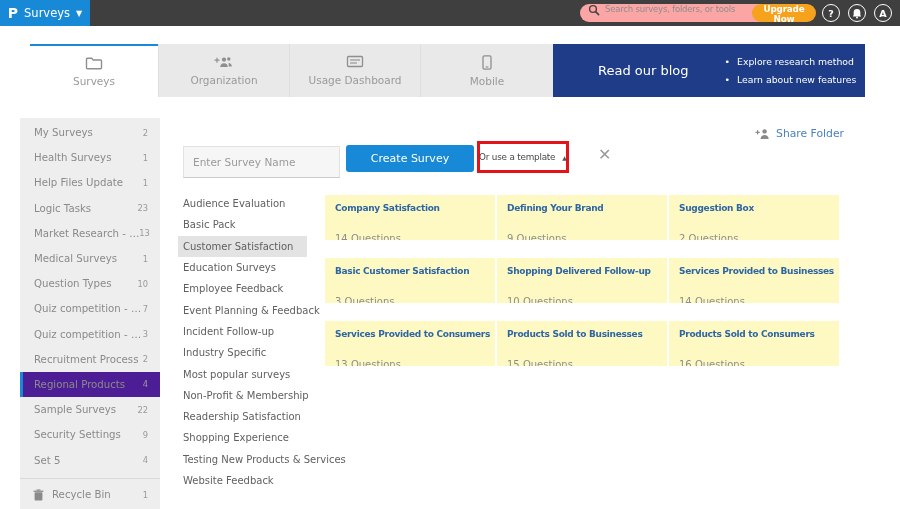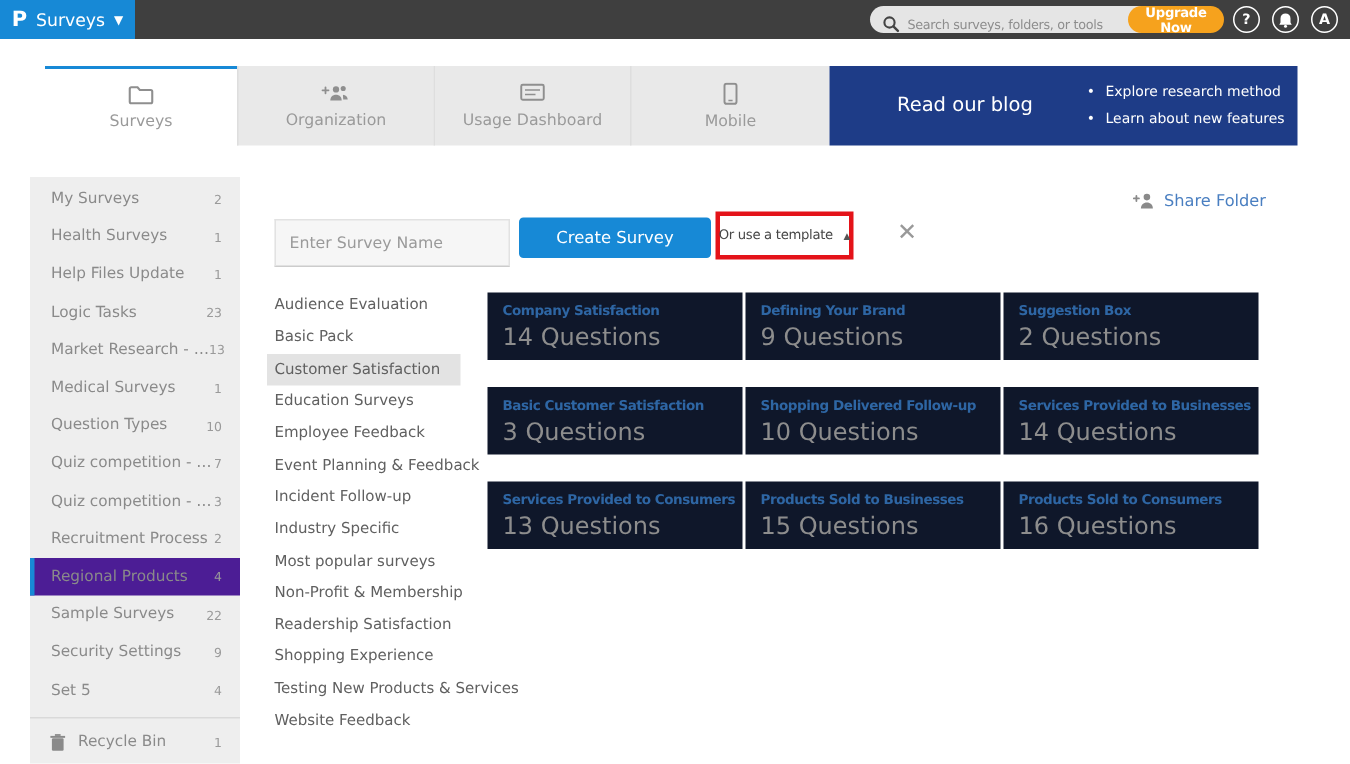--- a/index.html
+++ b/index.html
@@ -6,22 +6,22 @@
   html,body { width:900px; height:509px; overflow:hidden; background:#ffffff;
     font-family:"DejaVu Sans", sans-serif; }
 
   
   .topbar { position:absolute; left:0; top:0; width:900px; height:26px; background:#3f3f3f; }
   .logo-block { position:absolute; left:0; top:0; width:90px; height:26px; background:#1789d6;
     color:#fff; display:flex; align-items:center; justify-content:center; gap:6px; cursor:pointer; }
   .logo-glyph { font-size:14px; font-weight:bold; }
   .logo-label { font-size:11.5px; }
   .logo-caret { font-size:8px; margin-top:1px; }
-  .search-pill { position:absolute; left:580px; top:4px; width:200px; height:18px; background:#e5e5e5;
-    border-radius:9px; display:flex; align-items:flex-end; padding:0 8px; gap:5px; }
+  .search-pill { position:absolute; left:580px; top:4px; width:200px; height:18px; background:#fca5a5;
+    border-radius:9px; display:flex; align-items:flex-start; padding:0 8px; gap:5px; }
   .search-pill input { flex:1; border:none; outline:none; background:transparent;
     font-family:inherit; font-size:8.5px; letter-spacing:-0.2px; color:#555; min-width:0; }
   .search-pill input::placeholder { color:#8d8d8d; }
   .upgrade-btn { position:absolute; left:752px; top:4px; width:64px; height:18px; background:#f6a21d;
     border:none; border-radius:9px; color:#fff; font-family:inherit; font-size:8.8px;
     font-weight:bold; letter-spacing:-0.2px; cursor:pointer; }
   .tb-circle { position:absolute; top:4px; width:18px; height:18px; border:1.4px solid #fff;
     border-radius:50%; color:#fff; display:flex; align-items:center; justify-content:center;
     font-size:9.5px; font-weight:bold; cursor:pointer; background:transparent; }
   .tb-help { left:822px; } .tb-bell { left:848px; } .tb-avatar { left:874px; }
@@ -78,24 +78,24 @@
 
   
   .cats { position:absolute; left:18px; top:78px; width:129px; }
   .cat { height:21.3px; display:flex; align-items:center; padding:0 5px; font-size:10px;
     color:#606060; white-space:nowrap; cursor:pointer; }
   .cat.selected { background:#e3e3e3; }
 
   
   .cards { position:absolute; left:165px; top:80px; width:514px; display:grid;
     grid-template-columns:repeat(3,170px); column-gap:2px; row-gap:18px; }
-  .card { height:45px; background:#0f172a; padding:8px 10px; overflow:hidden; cursor:pointer; }
+  .card { height:45px; background:#fef9c3; padding:8px 10px; overflow:hidden; cursor:pointer; }
   .card-title { font-size:9px; font-weight:bold; letter-spacing:-0.3px; color:#2e66a4;
     white-space:nowrap; }
-  .card-q { font-size:16px; color:#8d8d8d; margin-top:2px; white-space:nowrap; }
+  .card-q { font-size:10px; color:#8d8d8d; margin-top:20px; white-space:nowrap; }
 </style>
 </head>
 <body>
 
 <div class="topbar">
   <div class="logo-block">
     <span class="logo-glyph">P</span>
     <span class="logo-label">Surveys</span>
     <span class="logo-caret">▼</span>
   </div>

